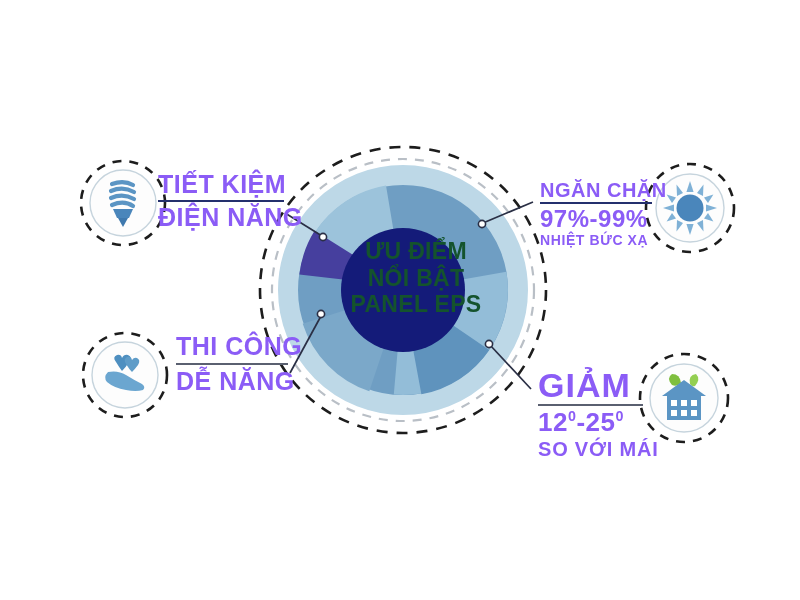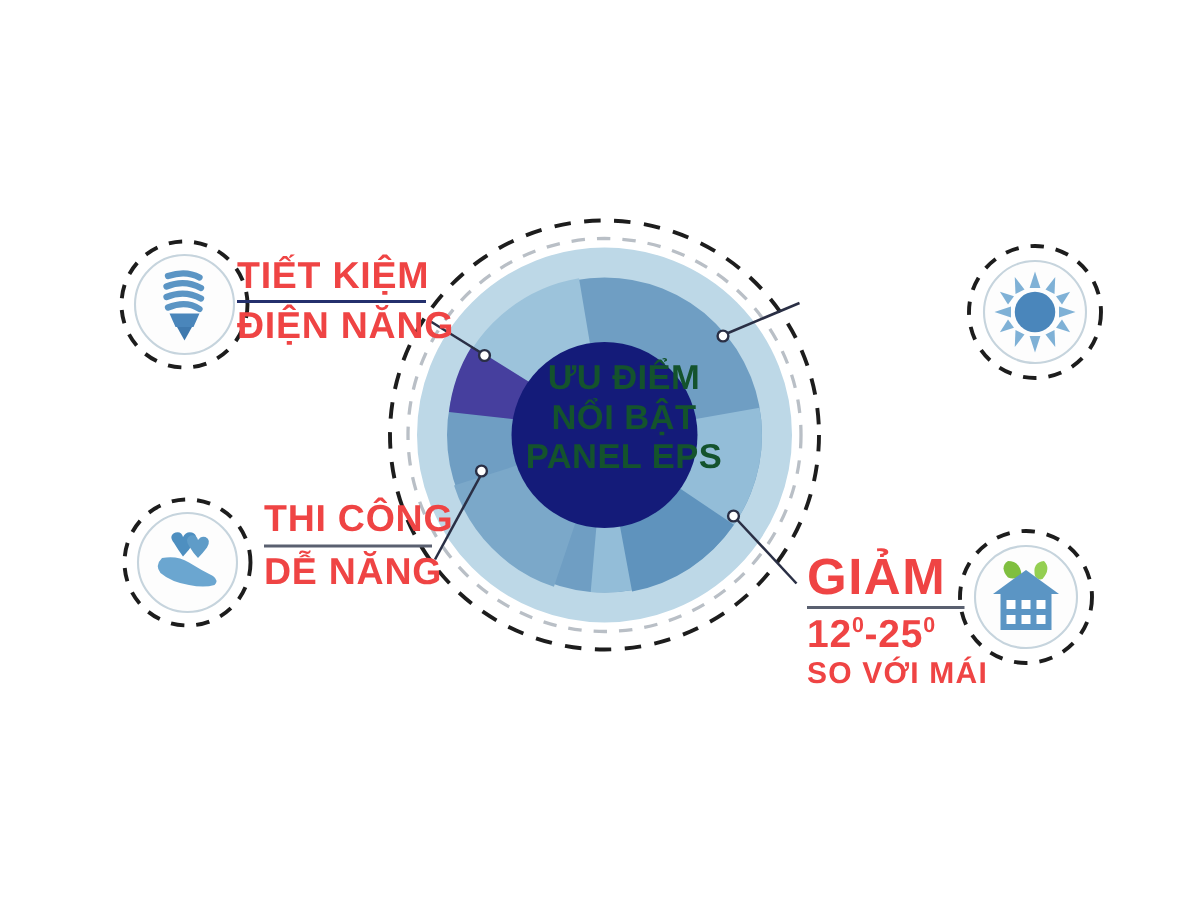--- a/index.html
+++ b/index.html
@@ -7,21 +7,21 @@
     width:800px;height:600px;
     background:#ffffff;
     font-family:"Liberation Sans", sans-serif;
     overflow:hidden;
     position:relative;
   }
   #stage{position:absolute;left:0;top:0;width:800px;height:600px;}
   svg.layer{position:absolute;left:0;top:0;width:800px;height:600px;}
 
   
-  .label-block{position:absolute;color:#ef4444;}
+  .label-block{position:absolute;color:#8b5cf6;}
   .lbl-line{
     font-weight:bold;
     letter-spacing:0.5px;
     white-space:nowrap;
     line-height:1.02;
   }
 
   
   #lbl-save{left:158px;top:172px;width:150px;text-align:left;}
   #lbl-save .l1{font-size:25px;}
@@ -199,20 +199,26 @@
     <div class="rule"></div>
     <div class="lbl-line l2">ĐIỆN NĂNG</div>
   </div>
 
   <div class="label-block" id="lbl-build">
     <div class="lbl-line l1">THI CÔNG</div>
     <div class="rule"></div>
     <div class="lbl-line l2">DỄ NĂNG</div>
   </div>
 
+  <div class="label-block" id="lbl-block">
+    <div class="lbl-line l1">NGĂN CHẶN</div>
+    <div class="rule"></div>
+    <div class="lbl-line l2">97%-99%</div>
+    <div class="lbl-line l3">NHIỆT BỨC XẠ</div>
+  </div>
 
   <div class="label-block" id="lbl-reduce">
     <div class="lbl-line l1">GIẢM</div>
     <div class="rule"></div>
     <div class="lbl-line l2"><span>12</span><span class="deg">0</span><span>-25</span><span class="deg">0</span></div>
     <div class="lbl-line l3">SO VỚI MÁI</div>
   </div>
 
 </div>
 

